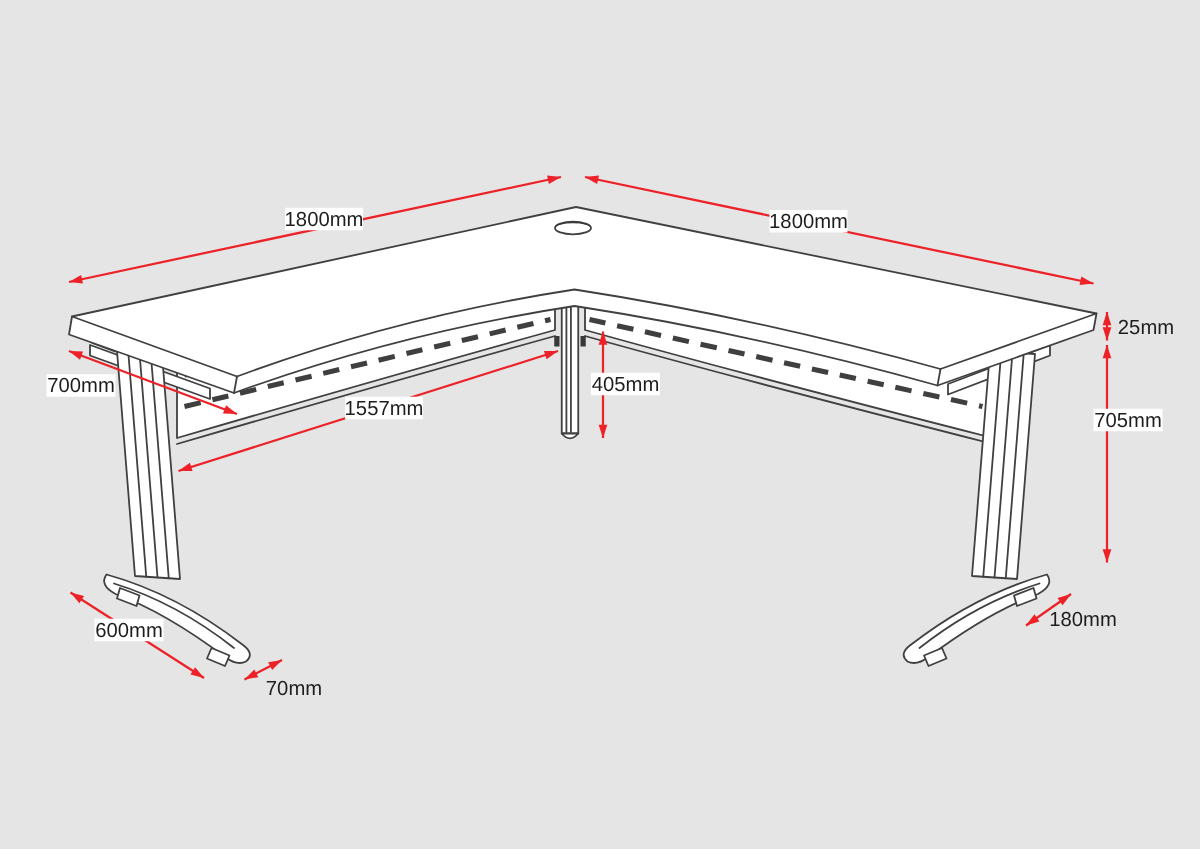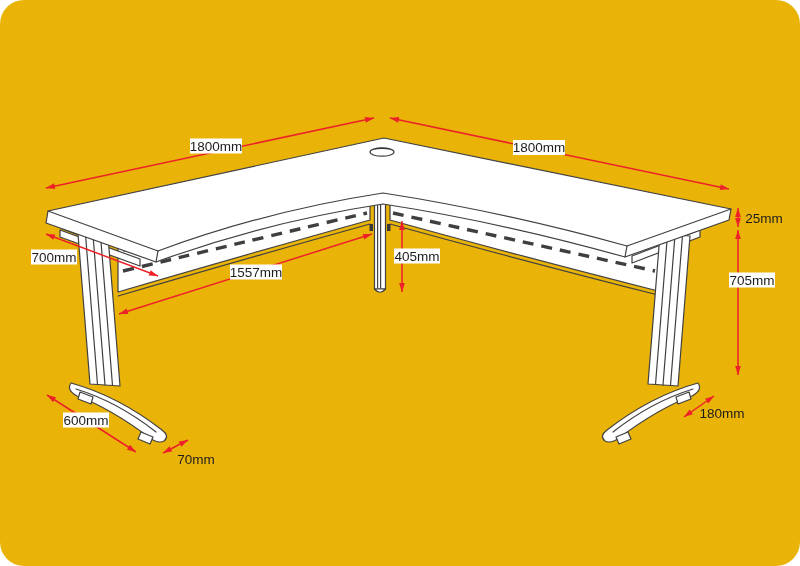--- a/index.html
+++ b/index.html
@@ -1,16 +1,16 @@
 <!DOCTYPE html>
 <html><head>
 <meta charset="utf-8">
 <style>
   html,body{margin:0;padding:0;background:#ffffff;}
-  .stage{position:relative;width:800px;height:566px;background:#eab308;overflow:hidden;border-radius:24px;}
+  .stage{position:relative;width:800px;height:566px;background:#e5e5e5;overflow:hidden;}
   svg{display:block;}
   .art{fill:none;stroke:#404040;stroke-width:1.2;stroke-linejoin:round;stroke-linecap:round;}
   .artfill{fill:#ffffff;stroke:#404040;stroke-width:1.2;stroke-linejoin:round;}
   .dark{fill:#383838;stroke:none;}
   .slot{fill:none;stroke:#3f3f3f;stroke-width:3.4;stroke-dasharray:11 8;stroke-linecap:butt;}
   .dim{stroke:#ec2228;stroke-width:1.5;fill:none;}
   .lblbg{fill:#ffffff;stroke:none;}
   .lbl{font-family:"Liberation Sans", sans-serif;font-size:13.5px;fill:#1d1d1d;text-anchor:middle;}
 </style>
 </head>

